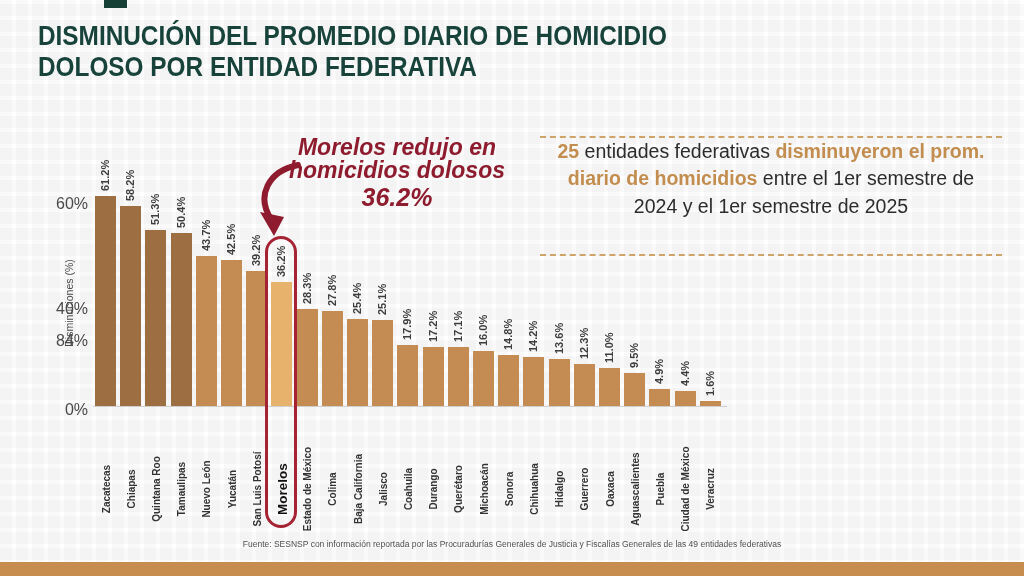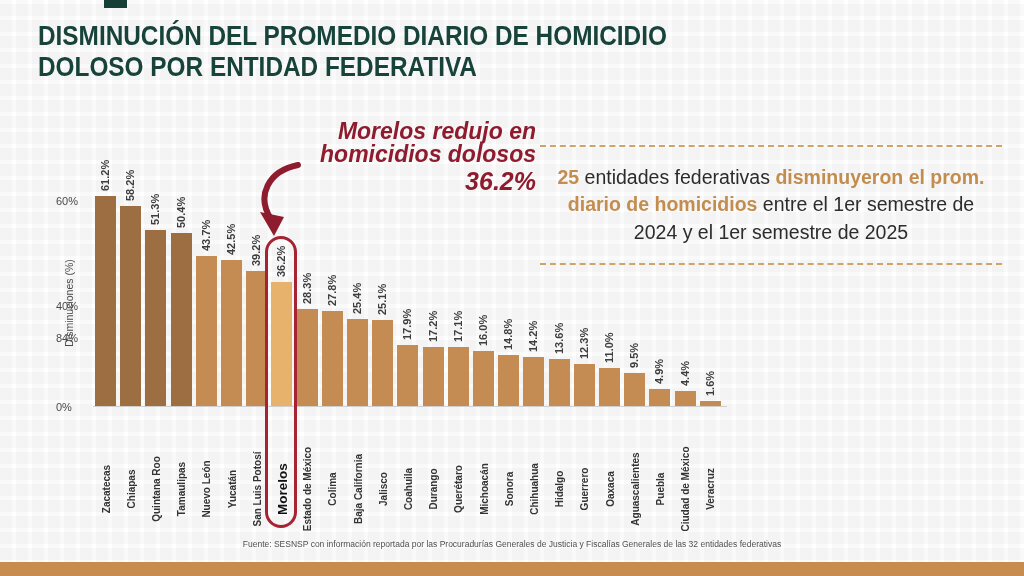--- a/index.html
+++ b/index.html
@@ -13,36 +13,36 @@
   .top-mark{position:absolute;left:104px;top:0;width:23px;height:8px;background:#163f35;}
   .title{
     position:absolute;left:38px;top:20px;width:860px;margin:0;
     font-size:28px;font-weight:bold;line-height:1.12;color:#17433a;
     transform:scaleX(0.87);transform-origin:left top;letter-spacing:0;
   }
   .subtitle{
     position:absolute;left:38px;top:86px;font-size:21px;font-weight:600;color:#bf9154;
   }
   .annotation{
-    position:absolute;left:258px;top:120px;width:278px;text-align:right;
+    position:absolute;left:258px;top:136px;width:278px;text-align:center;
     color:#8e1c2e;font-weight:bold;font-style:italic;font-size:23px;line-height:1.02;
   }
   .annotation .annotation-value{font-size:25px;margin-top:2px;}
   .arrow-svg{position:absolute;left:248px;top:162px;}
   .info-box{
-    position:absolute;left:540px;top:145px;width:462px;height:116px;
+    position:absolute;left:540px;top:136px;width:462px;height:116px;
     border-top:2px dashed #d0a468;border-bottom:2px dashed #d0a468;
-    display:flex;align-items:center;justify-content:center;
+    display:flex;align-items:flex-start;justify-content:center;
   }
   .info-box p{
     margin:0;padding:0 6px;text-align:center;font-size:19.5px;line-height:1.4;color:#2c2c2c;
   }
   .info-box .acc{color:#c28d4e;font-weight:bold;}
   .ytick{
-    position:absolute;width:32px;text-align:left;font-size:11px;color:#4a4a4a;
+    position:absolute;width:32px;text-align:right;font-size:16px;color:#4a4a4a;
   }
   .ylabel-anchor{position:absolute;left:69px;top:303px;width:0;height:0;}
   .ylabel-anchor span{
     position:absolute;display:inline-block;white-space:nowrap;
     transform:translate(-50%,-50%) rotate(-90deg);
     font-size:10.5px;color:#4a4a4a;
   }
   .baseline{position:absolute;left:93px;top:406px;width:634px;height:1px;background:#cfcfcf;}
   .bar{position:absolute;}
   .vlabel{
@@ -222,17 +222,17 @@
       </div>
       <div class="bar" style="left: 699.8px; width: 21px; top: 400.507px; height: 5.49333px; background: rgb(196, 140, 82);"></div>
       <div class="vlabel" style="left: 704.8px; top: 395.507px;">1.6%</div>
       <div class="slabel-anchor" style="left: 710.3px; top: 489px;">
         <span>Veracruz</span>
       </div>
     </div>
 
   <div class="capsule"></div>
 
-  <div class="footer">Fuente: SESNSP con información reportada por las Procuradurías Generales de Justicia y Fiscalías Generales de las 32 entidades federativas</div>
+  <div class="footer">Fuente: SESNSP con información reportada por las Procuradurías Generales de Justicia y Fiscalías Generales de las 49 entidades federativas</div>
 
   <div class="bottom-bar"></div>
 
 </div>
 
 </body></html>

